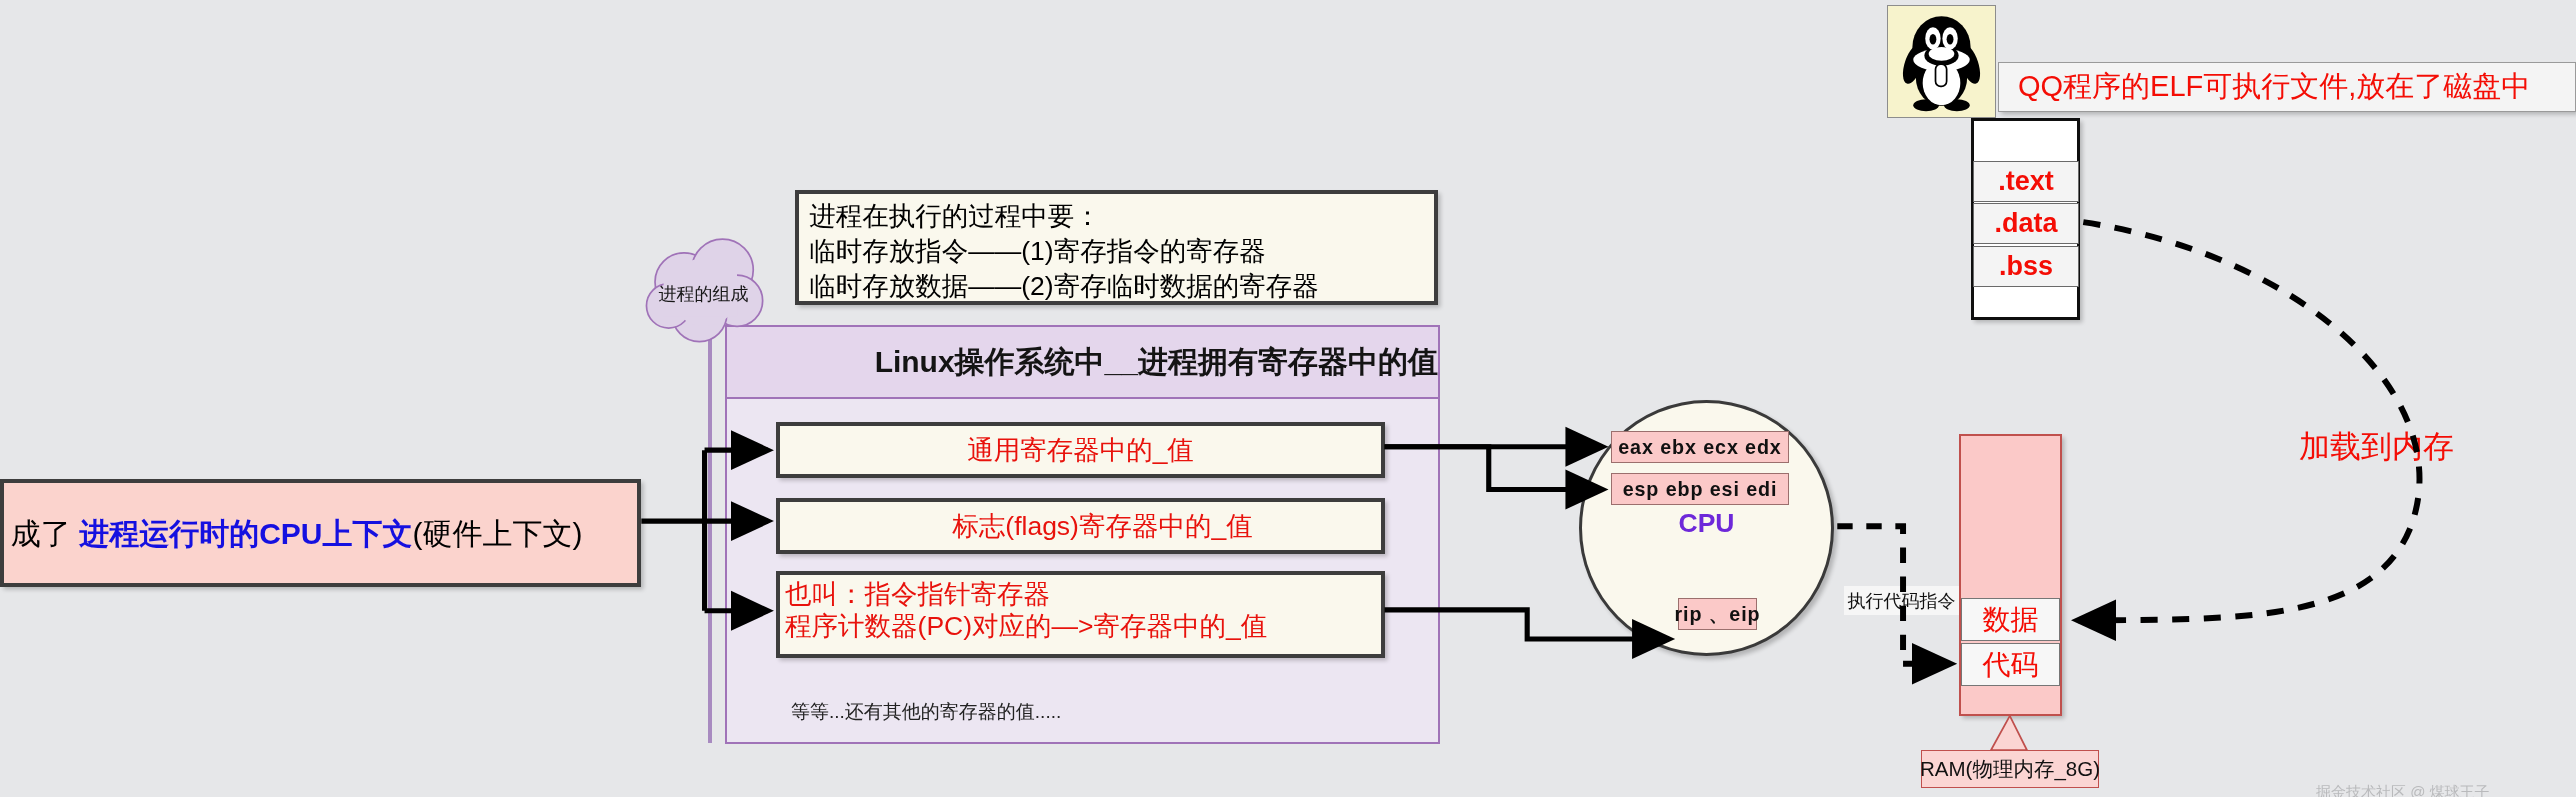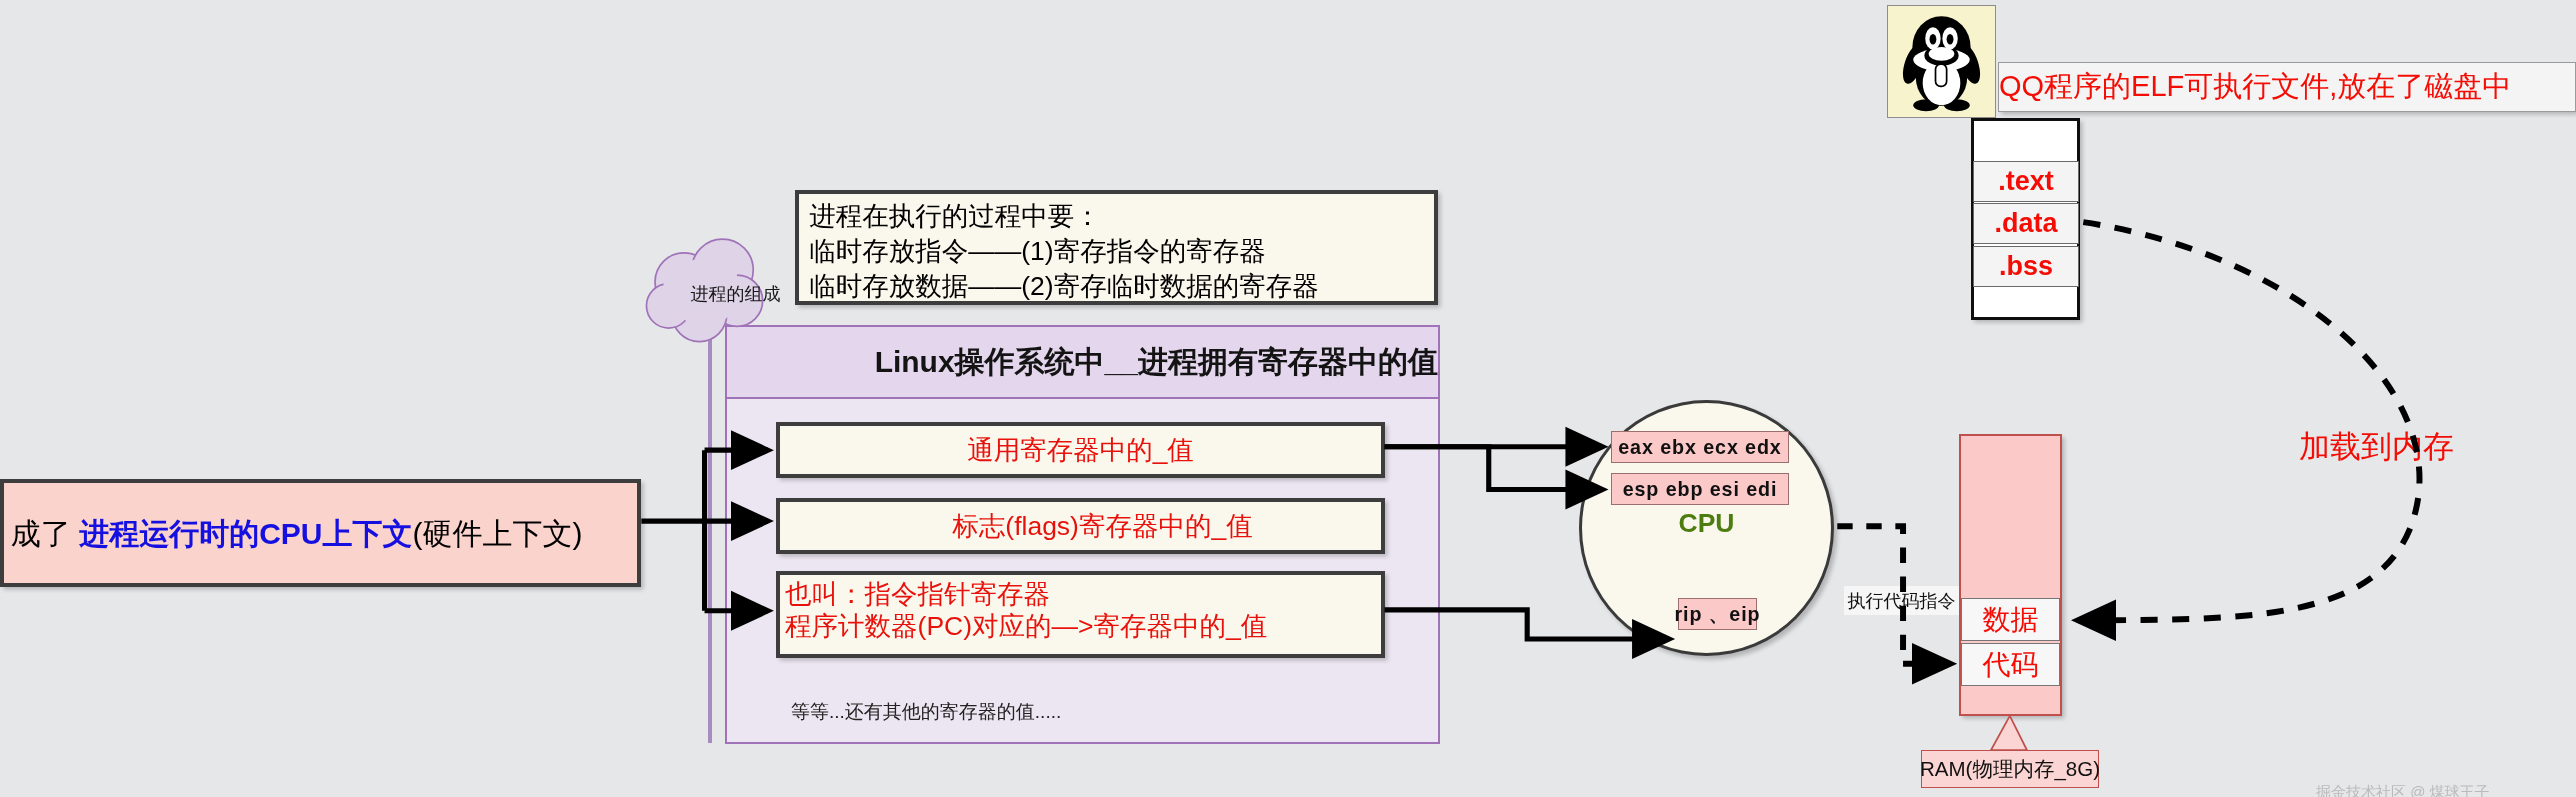--- a/index.html
+++ b/index.html
@@ -42,21 +42,21 @@
   }
   .purple-header{
     left:725px;top:325px;width:715px;height:74px;
     background:#e4d6ec;border:2.6px solid #a073b8;
     display:flex;align-items:center;justify-content:flex-end;
   }
   .purple-header span{
     font-size:30px;font-weight:bold;color:#141414;white-space:nowrap;
   }
   .cloud-label{
-    left:685px;top:282px;width:101px;text-align:center;
+    left:653px;top:282px;width:101px;text-align:center;
     font-size:18px;color:#171717;white-space:nowrap;
   }
   .cloud-stem{
     left:708px;top:338px;width:4.3px;height:405px;background:#a88bc0;
   }
 
   
   .reg-box{
     background:#faf8ed;border:4.3px solid #3d3d3d;
     display:flex;align-items:center;justify-content:center;
@@ -80,35 +80,35 @@
   .cpu-reg{
     background:#fbc9c8;border:1.7px solid #9b6f6d;
     display:flex;align-items:center;justify-content:center;
   }
   .cpu-reg span{font-size:19.7px;font-weight:bold;color:#111;letter-spacing:0.9px;white-space:nowrap;}
   .cpur1{left:1611px;top:431px;width:178px;height:32px;}
   .cpur2{left:1611px;top:473px;width:178px;height:32px;}
   .cpur3{left:1678px;top:598px;width:79px;height:32px;}
   .cpu-label{
     left:1579px;top:508px;width:255px;text-align:center;
-    font-size:26.5px;font-weight:bold;color:#4d7c0f;
+    font-size:26.5px;font-weight:bold;color:#6d28d9;
   }
 
   
   .qq-box{
     left:1887px;top:5.1px;width:109px;height:113px;
     background:#f7f3cc;border:1.7px solid #8d8d8d;
     display:flex;align-items:center;justify-content:center;
   }
 
   
   .elf-caption{
     left:1998px;top:62px;width:578px;height:50px;
     background:#f4f4f4;border:1.7px solid #9a9a9a;
-    display:flex;align-items:center;padding-left:0;
+    display:flex;align-items:center;padding-left:19px;
   }
   .elf-caption span{font-size:29px;color:#f40d05;white-space:nowrap;}
 
   
   .elf-stack{left:1971px;top:118px;width:109px;height:202px;
              background:#ffffff;border:3.4px solid #0f0f0f;}
   .elf-sec{
     left:1973px;width:106px;height:41px;background:#f4f4f4;border:1.7px solid #6a6a6a;
     display:flex;align-items:center;justify-content:center;
   }

